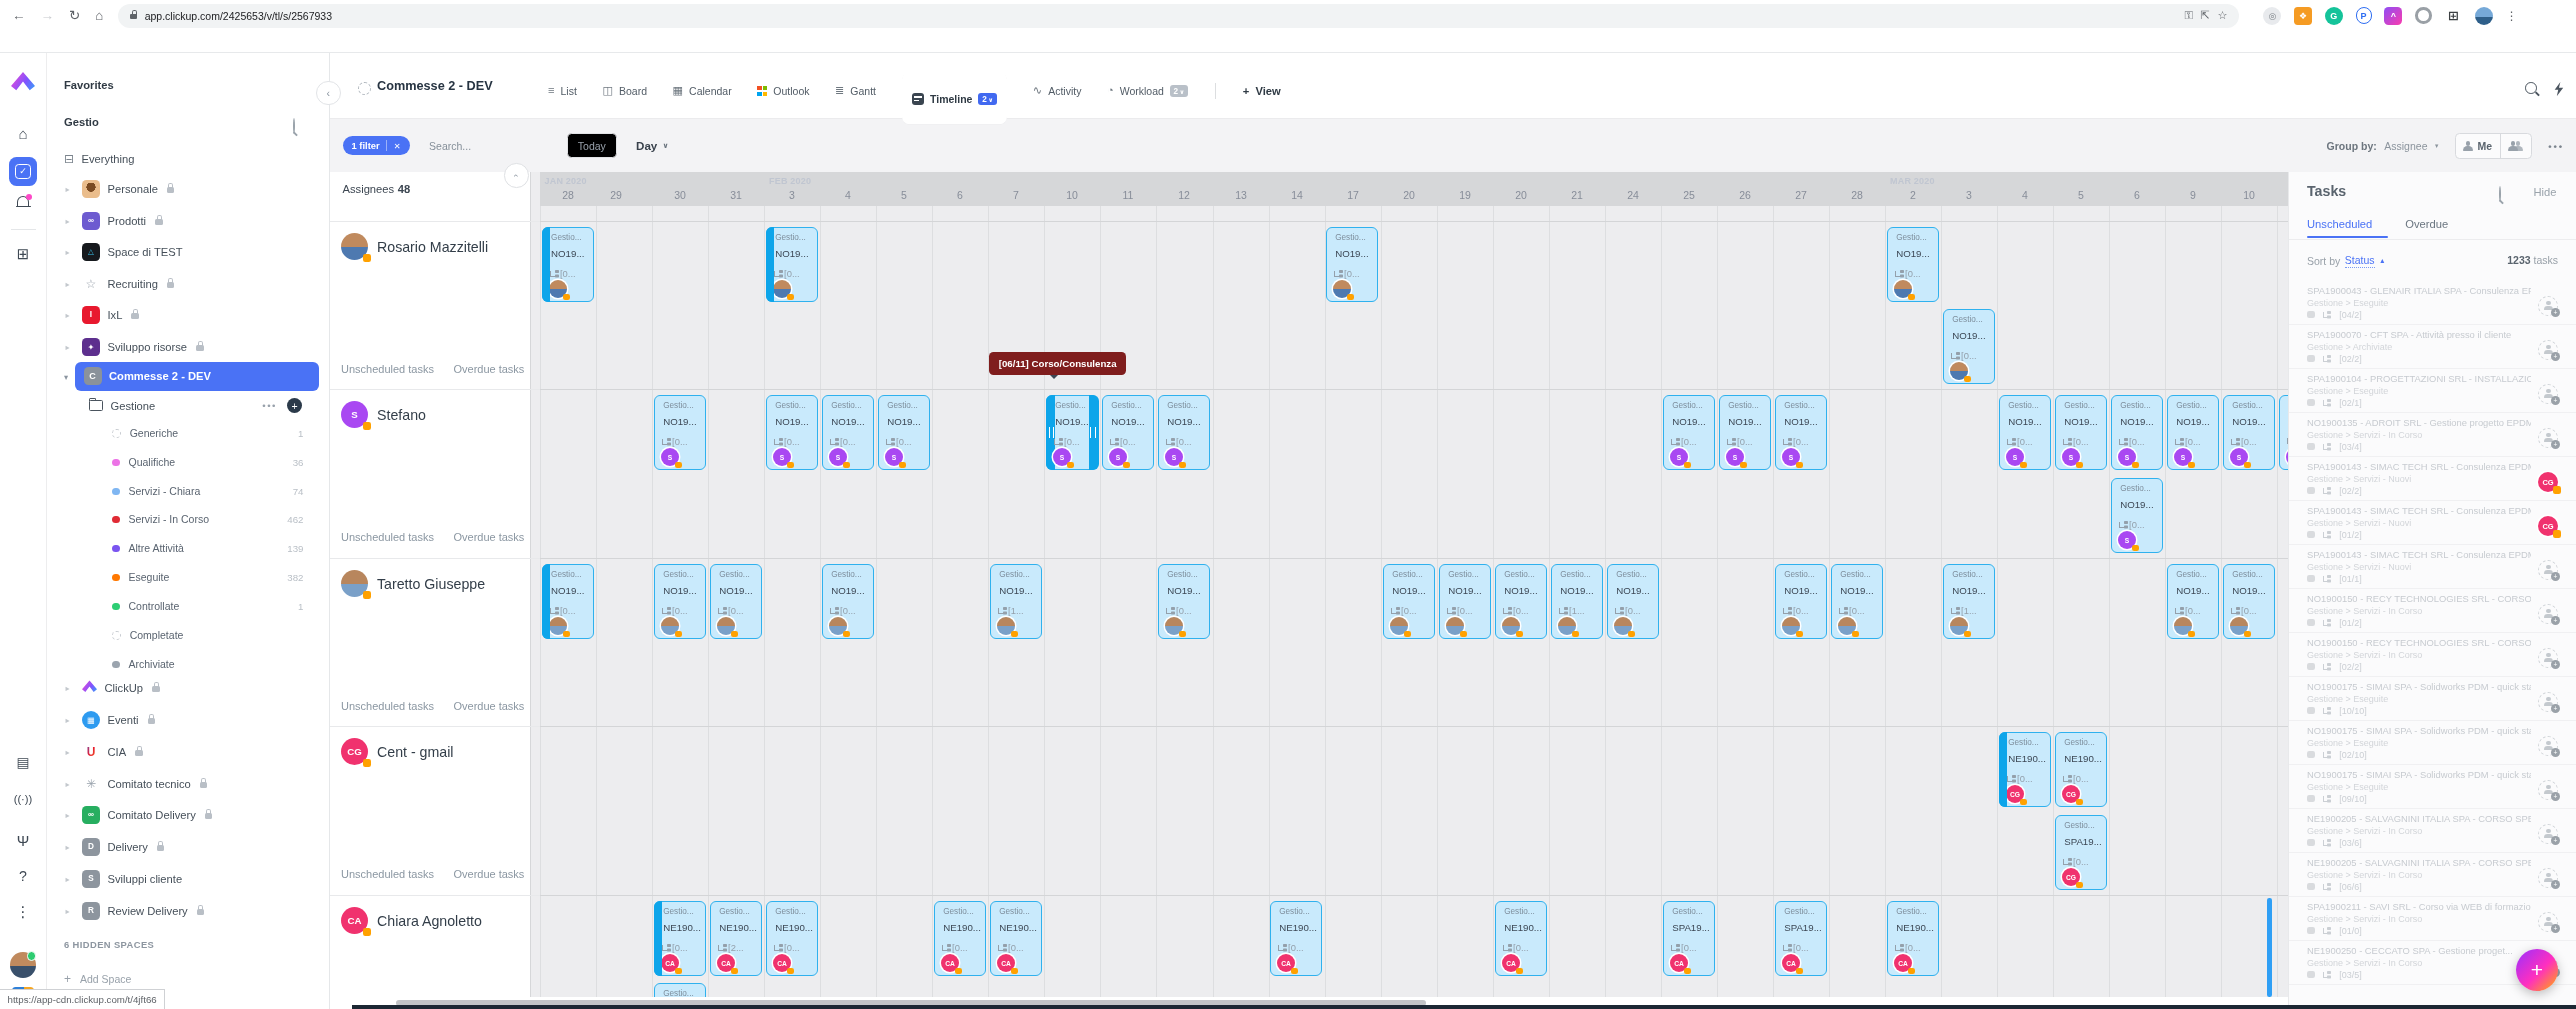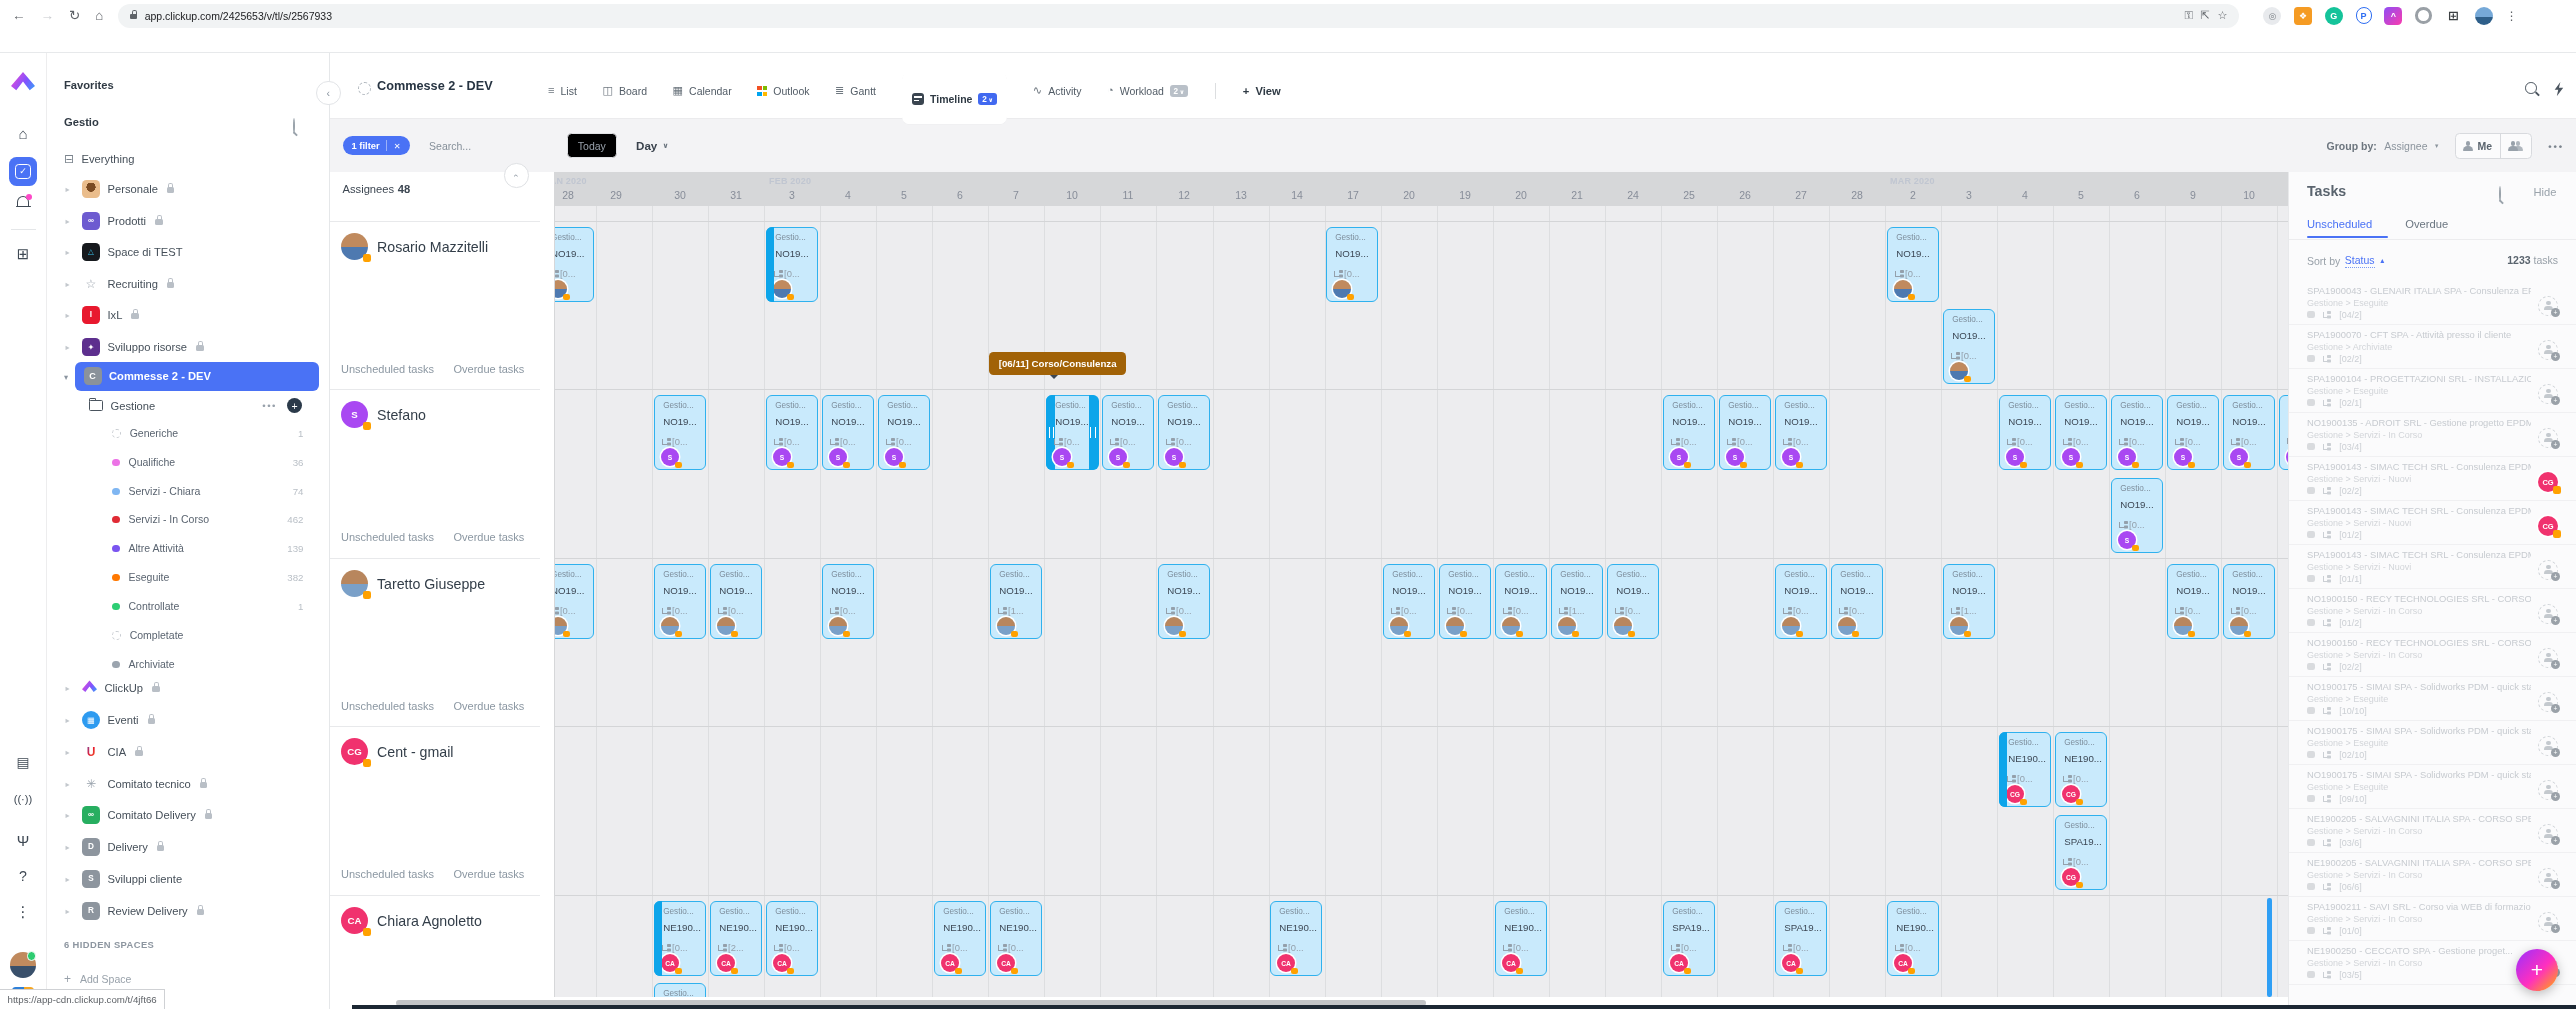--- a/index.html
+++ b/index.html
@@ -124,21 +124,21 @@
   .seg>div+div{border-left:0.7px solid #d8dade}
   .person{position:relative;width:9.7px;height:9.7px;display:inline-block}
   .person::before{content:"";position:absolute;top:0;left:2.6px;width:4.5px;height:4.5px;border-radius:50%;background:#98a1aa}
   .person::after{content:"";position:absolute;bottom:0;left:0;width:9.7px;height:4.5px;border-radius:4.5px 4.5px 0.7px 0.7px;background:#98a1aa}
   .persons{position:relative;width:15px;height:9.7px}
   .persons .person{position:absolute;left:0;top:0}
   .persons .person+.person{left:5.2px;opacity:.75}
   .tdots{font-size:9.7px;color:#7a838d;letter-spacing:1.9px;font-weight:bold}
   
   #tl{position:absolute;left:0;top:120px;width:1959px;height:825px;background:#ededef;overflow:hidden}
-  #acol{position:absolute;left:0;top:0;width:226px;height:100%;background:#fff;border-right:0.7px solid #d6d7d9;box-sizing:border-box;z-index:3}
+  #acol{position:absolute;left:0;top:0;width:202px;height:100%;background:#fff;border-right:0.7px solid #d6d7d9;box-sizing:border-box;z-index:3}
   .acolhdr{position:absolute;left:13.5px;top:10.5px;font-size:11.2px;color:#3c4651}
   .acolhdr b{margin-left:3.7px}
   .acell{position:absolute;left:0;width:211px;height:168px;border-top:0.7px solid #e8e9eb;box-sizing:border-box}
   .aav{position:absolute;left:12px;top:10.5px}
   .aname{position:absolute;left:48px;top:16.5px;font-size:14.2px;color:#333e49;white-space:nowrap}
   .alinks{position:absolute;left:12px;top:141px;display:flex;gap:19.5px;font-size:11px;color:#8b97a2}
   #grid{position:absolute;left:211px;top:0;width:1748px;height:100%;overflow:hidden}
   #band{position:absolute;left:0;top:0;width:100%;height:34px;background:#d6d7d9;z-index:2}
   .mlabel{position:absolute;top:3.7px;font-size:9px;font-weight:bold;color:#c0c6d1;letter-spacing:0.2px}
   .dday{position:absolute;top:16.5px;font-size:10.5px;color:#878d99;text-align:center}
@@ -154,21 +154,21 @@
   .card.hov::after{content:"";position:absolute;right:-1.5px;top:-1.1px;bottom:-1.1px;width:9.7px;background:#0da5ea;border-radius:0 6px 6px 0}
   .grip{position:absolute;top:50%;margin-top:-5.2px;width:3.7px;height:10.5px;border-left:1.1px solid #fff;border-right:1.1px solid #fff;z-index:3}
   .grip.l{left:1.5px}.grip.r{right:1.5px}
   .av{position:relative;border-radius:50%;box-shadow:0 0 0 1.5px #fff;display:flex;align-items:center;justify-content:center;font-weight:bold;color:#fff;box-sizing:border-box}
   .avP1{background:linear-gradient(180deg,#c08a5e 0 52%,#4e79b0 52%)}
   .avP2{background:linear-gradient(180deg,#b8865d 0 50%,#7aa0c8 50%)}
   .obadge{position:absolute;right:-3px;bottom:-2.2px;width:8.2px;height:8.2px;border-radius:2.2px;background:#ffa100}
   .tree{position:relative;width:9.7px;height:9px;display:inline-block;flex:0 0 auto}
   .tree::before{content:"";position:absolute;left:0.7px;top:1.5px;width:3.7px;height:5.2px;border-left:1.1px solid currentColor;border-bottom:1.1px solid currentColor}
   .tree::after{content:"";position:absolute;right:0.7px;top:0.7px;width:3.7px;height:3px;border-radius:0.7px;background:currentColor;box-shadow:0 4.5px 0 0 currentColor}
-  #tip{position:absolute;left:449px;top:180px;background:#a16207;color:#fff;font-size:9.7px;font-weight:bold;padding:6px 9.7px;border-radius:4.5px;white-space:nowrap;z-index:8}
+  #tip{position:absolute;left:449px;top:180px;background:#7f1d1d;color:#fff;font-size:9.7px;font-weight:bold;padding:6px 9.7px;border-radius:4.5px;white-space:nowrap;z-index:8}
   #tip::after{content:"";position:absolute;left:61px;top:100%;border:4.5px solid transparent;border-top-color:#3c4755}
   .tl-collapse{position:absolute;left:175px;top:111px;width:22.5px;height:22.5px;border-radius:50%;background:#fff;border:0.7px solid #dfe1e4;display:flex;align-items:center;justify-content:center;color:#8b95a0;font-size:9.7px;z-index:12}
   .tl-collapse span{transform:rotate(90deg);display:block}
   .hthumb{position:absolute;left:67px;top:948px;width:1030px;height:6px;border-radius:3px;background:#c2c4c7;z-index:9}
   .bluevbar{position:absolute;left:1938px;top:846px;width:4.5px;height:99px;border-radius:2.2px;background:#2f9ff5;z-index:9}
   
   #panel{position:absolute;left:1959px;right:0;top:120px;bottom:0;background:#fbfbfc;border-left:0.7px solid #e8e9eb;box-sizing:border-box}
   .ptitle{position:absolute;left:18px;top:10.5px;font-size:14.2px;font-weight:bold;color:#5a646e;font-weight:600}
   .pmag{position:absolute;right:75px;top:15px}
   .phide{position:absolute;right:19.5px;top:13.5px;font-size:11.2px;color:#9aa3ab}

